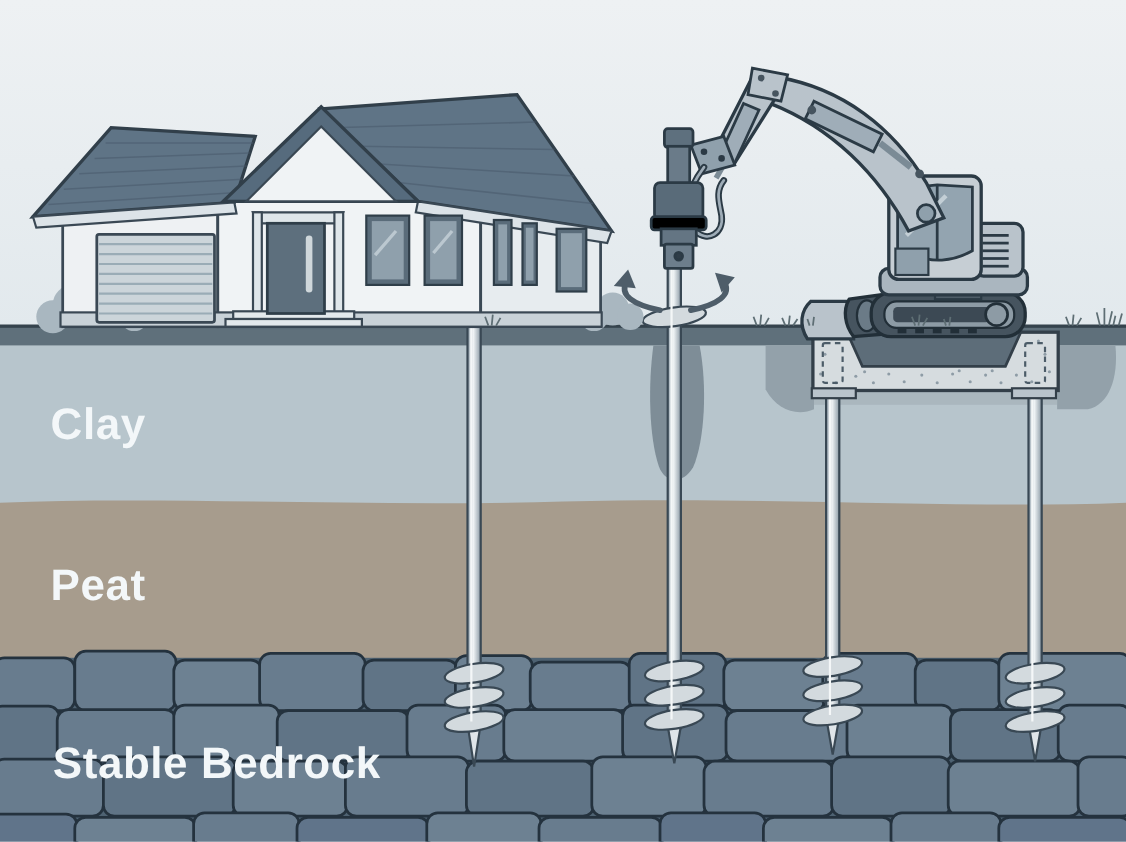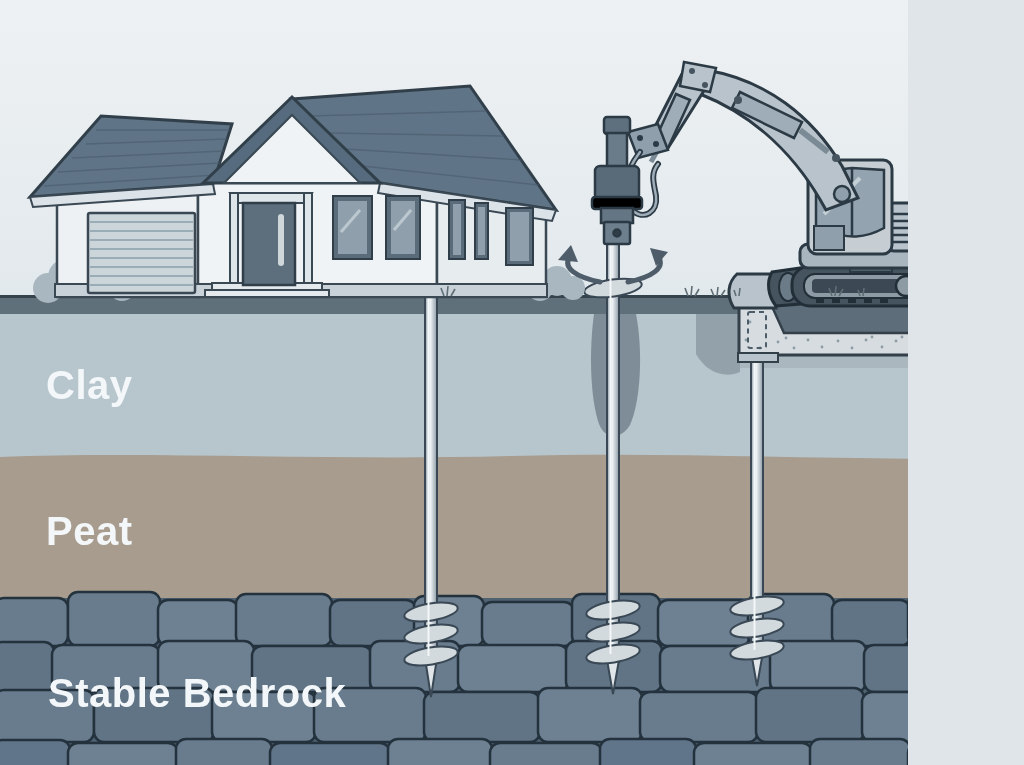--- a/index.html
+++ b/index.html
@@ -1,16 +1,16 @@
 <!DOCTYPE html>
 <html><head>
 <meta charset="utf-8">
 <style>
   html,body{margin:0;padding:0;background:#dfe5e9;}
-  .stage{position:relative;width:908px;height:765px;overflow:hidden;
+  .stage{position:relative;width:1024px;height:765px;overflow:hidden;
          font-family:"Liberation Sans",sans-serif;text-align:right;}
   svg{position:absolute;left:0;top:0;display:block;}
   .lyr-label{font-family:"Liberation Sans",sans-serif;font-weight:700;
              font-size:40px;fill:#f3f7f9;letter-spacing:0.5px;}
 </style>
 </head>
 <body>
 
 <div class="stage">
 <svg width="1024" height="765" viewBox="0 0 1024 765">

